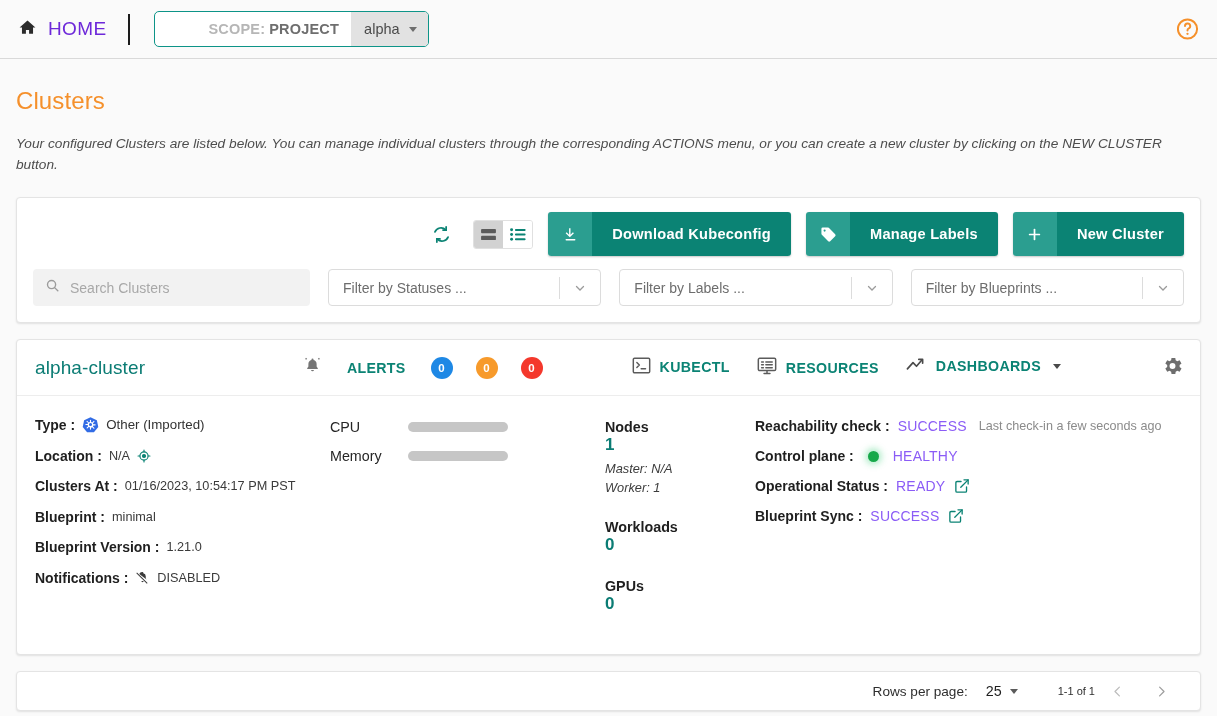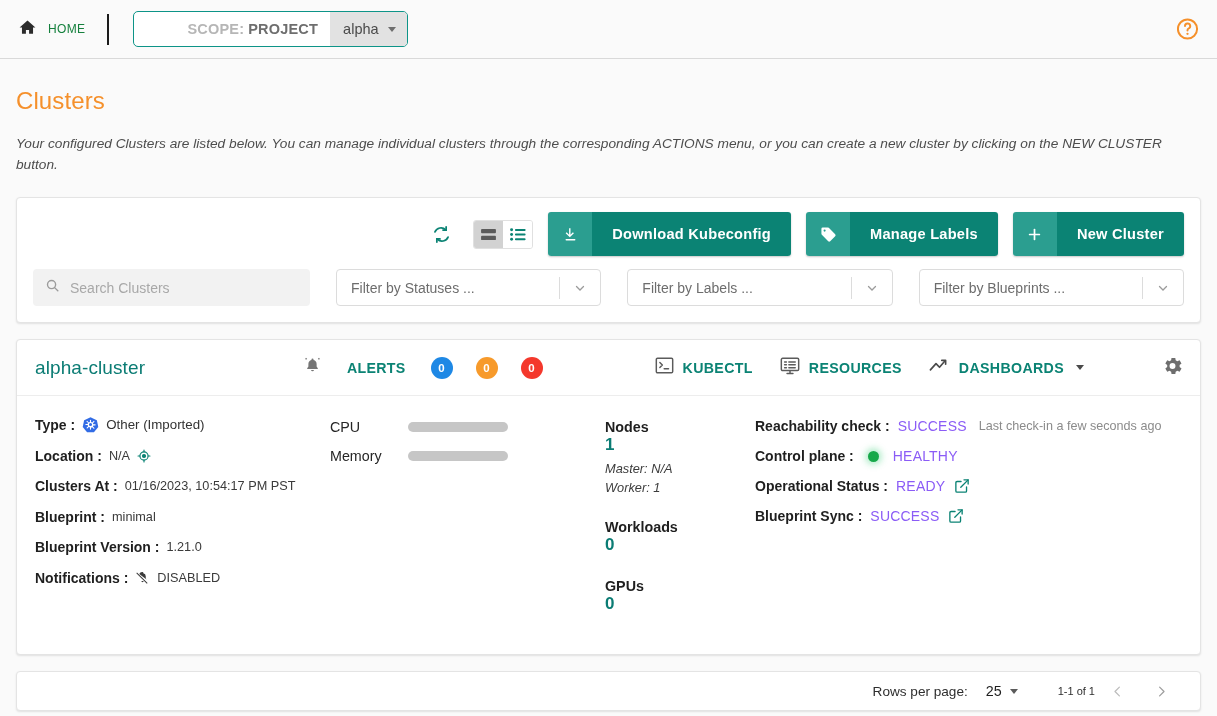--- a/index.html
+++ b/index.html
@@ -20,21 +20,21 @@
     align-items: center;
     padding: 0 16px 0 18px;
     position: relative;
   }
   .home-link {
     display: flex; align-items: center; gap: 11px;
     color: #2b2b2b; cursor: pointer;
     padding-right: 22px;
   }
   .home-link .label {
-    font-size: 12px; letter-spacing: .35px; color: #15803d;
+    font-size: 19px; letter-spacing: .35px; color: #6d28d9;
   }
   .vdiv {
     width: 2px; height: 31px; background: #1b1b1b; margin-right: 24px;
   }
   .scope-chip {
     display: flex; align-items: stretch;
     border: 1.5px solid #0d9488;
     border-radius: 5px;
     height: 36px;
     overflow: hidden;
@@ -107,21 +107,21 @@
   .act-btn .ic {
     background: #2b9e90; width: 44px;
     display: flex; align-items: center; justify-content: center;
   }
   .act-btn .tx {
     background: #0b8374; color: #fff; display: flex; align-items: center;
     padding: 0 20px; font-size: 14.6px; font-weight: 700; letter-spacing: .25px;
     white-space: nowrap;
   }
 
-  .filters-row { display: flex; gap: 26px; margin-top: 13px; }
+  .filters-row { display: flex; gap: 18px; margin-top: 13px; }
   .search-box {
     flex: 0 0 277px; height: 37px; background: #f2f2f2; border-radius: 4px;
     display: flex; align-items: center; gap: 10px; padding: 0 12px;
     cursor: text;
   }
   .search-box input {
     border: none; outline: none; background: transparent; flex: 1;
     font-size: 14px; color: #444; font-family: inherit;
   }
   .search-box input::placeholder { color: #a8a8a8; }
@@ -147,21 +147,21 @@
   .alerts-group { display: flex; align-items: center; gap: 23px; cursor: pointer; }
   .alerts-group .lbl {
     color: #0b8374; font-weight: 700; font-size: 14.2px; letter-spacing: .3px;
     margin-left: 2px; margin-right: 2px;
   }
   .badge {
     width: 22px; height: 22px; border-radius: 50%; color: #fff;
     font-size: 11.5px; font-weight: 700;
     display: flex; align-items: center; justify-content: center;
   }
-  .head-actions { display: flex; align-items: center; gap: 27px; margin-left: 112px; }
+  .head-actions { display: flex; align-items: flex-start; gap: 27px; margin-left: 89px; }
   .head-act { display: flex; align-items: center; gap: 9px; cursor: pointer; }
   .head-act .t {
     color: #0b8374; font-weight: 700; font-size: 14.2px; letter-spacing: .35px;
   }
   .gear-btn { position: absolute; right: 16px; top: 50%; transform: translateY(-50%); cursor: pointer; }
 
   .cluster-body { display: flex; padding: 20px 18px 40px 18px; }
 
   .col-details { width: 295px; }
   .drow { display: flex; align-items: center; margin-bottom: 14.5px; font-size: 14px; }

